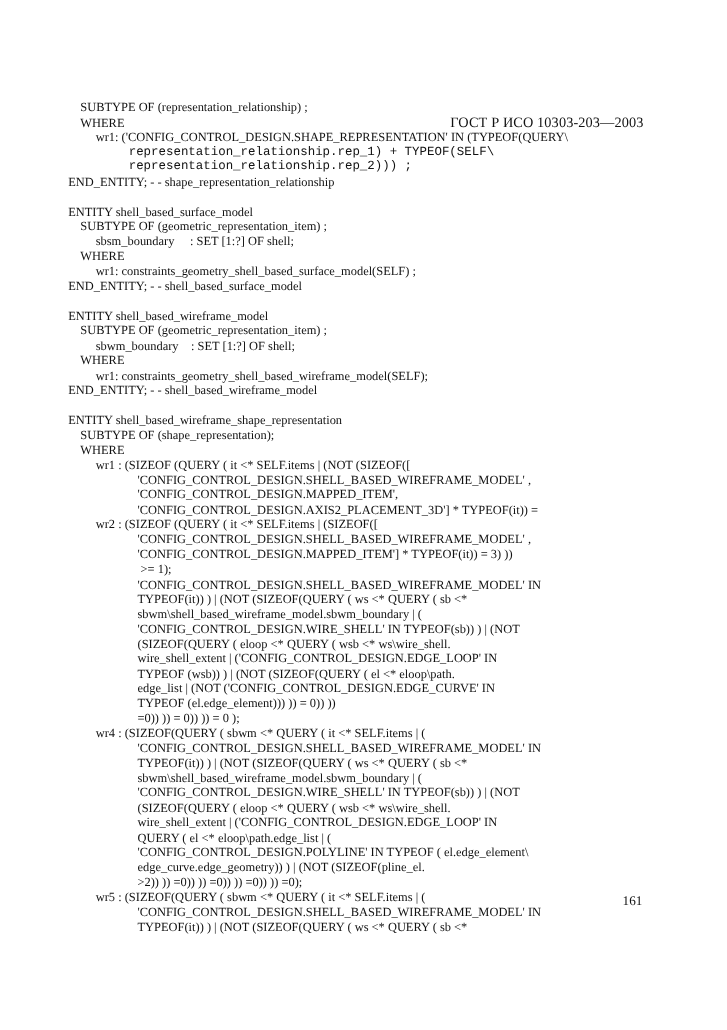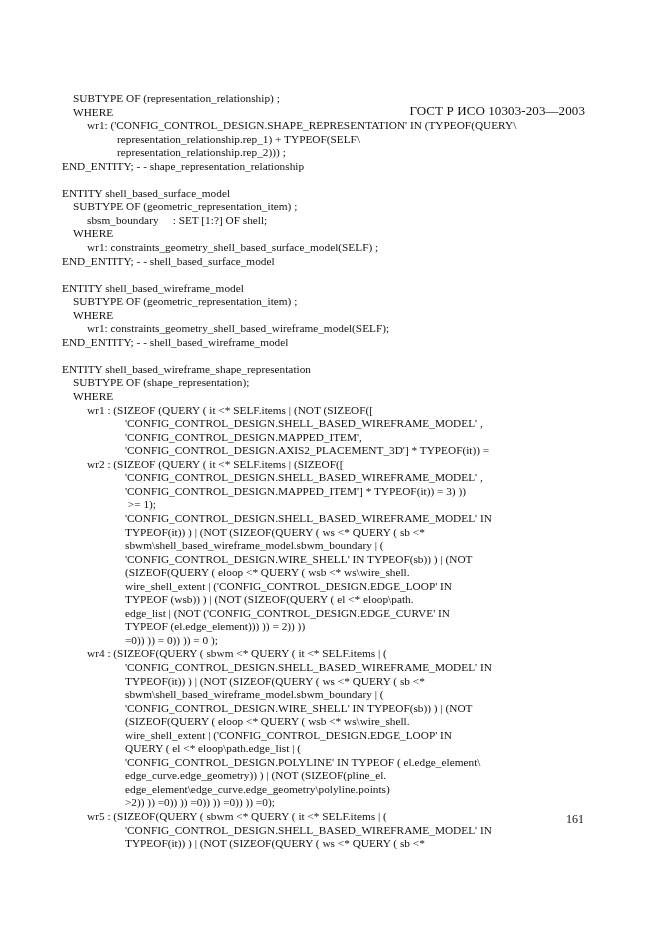--- a/index.html
+++ b/index.html
@@ -6,21 +6,21 @@
   body { width: 661px; height: 936px; position: relative; overflow: hidden;
          font-family: "Liberation Serif", serif; color: #111; }
   .header { position: absolute; top: 60px; right: 76px; font-weight: normal;
             font-size: 13px; letter-spacing: 0.1px; margin-top: 43px; }
   .code { position: absolute; top: 92px; left: 62px; right: 60px;
           font-size: 11.3px; line-height: 13.55px; }
   .ln { white-space: pre; height: 13.55px; }
   .i0 { padding-left: 0px; }
   .i1 { padding-left: 11px; }
   .i2 { padding-left: 25px; }
-  .i3 { padding-left: 55px; }
+  .i3 { padding-left: 55px; font-family: Liberation Mono, monospace; }
   .i3b { padding-left: 63px; }
   .blank { height: 13.55px; }
   .pagenum { position: absolute; top: 812px; left: 566px; font-size: 12px; }
 </style>
 </head>
 <body>
 
 <div class="header">ГОСТ Р ИСО 10303-203—2003</div>
 
 <div class="code" id="code">
@@ -38,20 +38,21 @@
       <div class="ln i1">SUBTYPE OF (geometric_representation_item) ;</div>
       <div class="ln i2">sbsm_boundary     : SET [1:?] OF shell;</div>
       <div class="ln i1">WHERE</div>
       <div class="ln i2">wr1: constraints_geometry_shell_based_surface_model(SELF) ;</div>
       <div class="ln i0">END_ENTITY; - - shell_based_surface_model</div>
     </div>
     <div class="blank"></div>
     <div>
       <div class="ln i0">ENTITY shell_based_wireframe_model</div>
       <div class="ln i1">SUBTYPE OF (geometric_representation_item) ;</div>
+      <div class="ln i2">sbwm_boundary    : SET [1:?] OF shell;</div>
       <div class="ln i1">WHERE</div>
       <div class="ln i2">wr1: constraints_geometry_shell_based_wireframe_model(SELF);</div>
       <div class="ln i0">END_ENTITY; - - shell_based_wireframe_model</div>
     </div>
     <div class="blank"></div>
     <div>
       <div class="ln i0">ENTITY shell_based_wireframe_shape_representation</div>
       <div class="ln i1">SUBTYPE OF (shape_representation);</div>
       <div class="ln i1">WHERE</div>
       <div class="ln i2">wr1 : (SIZEOF (QUERY ( it &lt;* SELF.items | (NOT (SIZEOF([</div>
@@ -63,33 +64,32 @@
       <div class="ln i3b">'CONFIG_CONTROL_DESIGN.MAPPED_ITEM'] * TYPEOF(it)) = 3) ))</div>
       <div class="ln i3b"> &gt;= 1);</div>
       <div class="ln i3b">'CONFIG_CONTROL_DESIGN.SHELL_BASED_WIREFRAME_MODEL' IN</div>
       <div class="ln i3b">TYPEOF(it)) ) | (NOT (SIZEOF(QUERY ( ws &lt;* QUERY ( sb &lt;*</div>
       <div class="ln i3b">sbwm\shell_based_wireframe_model.sbwm_boundary | (</div>
       <div class="ln i3b">'CONFIG_CONTROL_DESIGN.WIRE_SHELL' IN TYPEOF(sb)) ) | (NOT</div>
       <div class="ln i3b">(SIZEOF(QUERY ( eloop &lt;* QUERY ( wsb &lt;* ws\wire_shell.</div>
       <div class="ln i3b">wire_shell_extent | ('CONFIG_CONTROL_DESIGN.EDGE_LOOP' IN</div>
       <div class="ln i3b">TYPEOF (wsb)) ) | (NOT (SIZEOF(QUERY ( el &lt;* eloop\path.</div>
       <div class="ln i3b">edge_list | (NOT ('CONFIG_CONTROL_DESIGN.EDGE_CURVE' IN</div>
-      <div class="ln i3b">TYPEOF (el.edge_element))) )) = 2)) ))</div>
+      <div class="ln i3b">TYPEOF (el.edge_element))) )) = 0)) ))</div>
       <div class="ln i3b">=0)) )) = 0)) )) = 0 );</div>
       <div class="ln i2">wr4 : (SIZEOF(QUERY ( sbwm &lt;* QUERY ( it &lt;* SELF.items | (</div>
       <div class="ln i3b">'CONFIG_CONTROL_DESIGN.SHELL_BASED_WIREFRAME_MODEL' IN</div>
       <div class="ln i3b">TYPEOF(it)) ) | (NOT (SIZEOF(QUERY ( ws &lt;* QUERY ( sb &lt;*</div>
       <div class="ln i3b">sbwm\shell_based_wireframe_model.sbwm_boundary | (</div>
       <div class="ln i3b">'CONFIG_CONTROL_DESIGN.WIRE_SHELL' IN TYPEOF(sb)) ) | (NOT</div>
       <div class="ln i3b">(SIZEOF(QUERY ( eloop &lt;* QUERY ( wsb &lt;* ws\wire_shell.</div>
       <div class="ln i3b">wire_shell_extent | ('CONFIG_CONTROL_DESIGN.EDGE_LOOP' IN</div>
       <div class="ln i3b">QUERY ( el &lt;* eloop\path.edge_list | (</div>
       <div class="ln i3b">'CONFIG_CONTROL_DESIGN.POLYLINE' IN TYPEOF ( el.edge_element\</div>
       <div class="ln i3b">edge_curve.edge_geometry)) ) | (NOT (SIZEOF(pline_el.</div>
-      <div class="ln i3b">edge_element\edge_curve.edge_geometry\polyline.points)</div>
       <div class="ln i3b">&gt;2)) )) =0)) )) =0)) )) =0)) )) =0);</div>
       <div class="ln i2">wr5 : (SIZEOF(QUERY ( sbwm &lt;* QUERY ( it &lt;* SELF.items | (</div>
       <div class="ln i3b">'CONFIG_CONTROL_DESIGN.SHELL_BASED_WIREFRAME_MODEL' IN</div>
       <div class="ln i3b">TYPEOF(it)) ) | (NOT (SIZEOF(QUERY ( ws &lt;* QUERY ( sb &lt;*</div>
     </div>
   </div>
 
 <div class="pagenum">161</div>
 
 </body></html>

